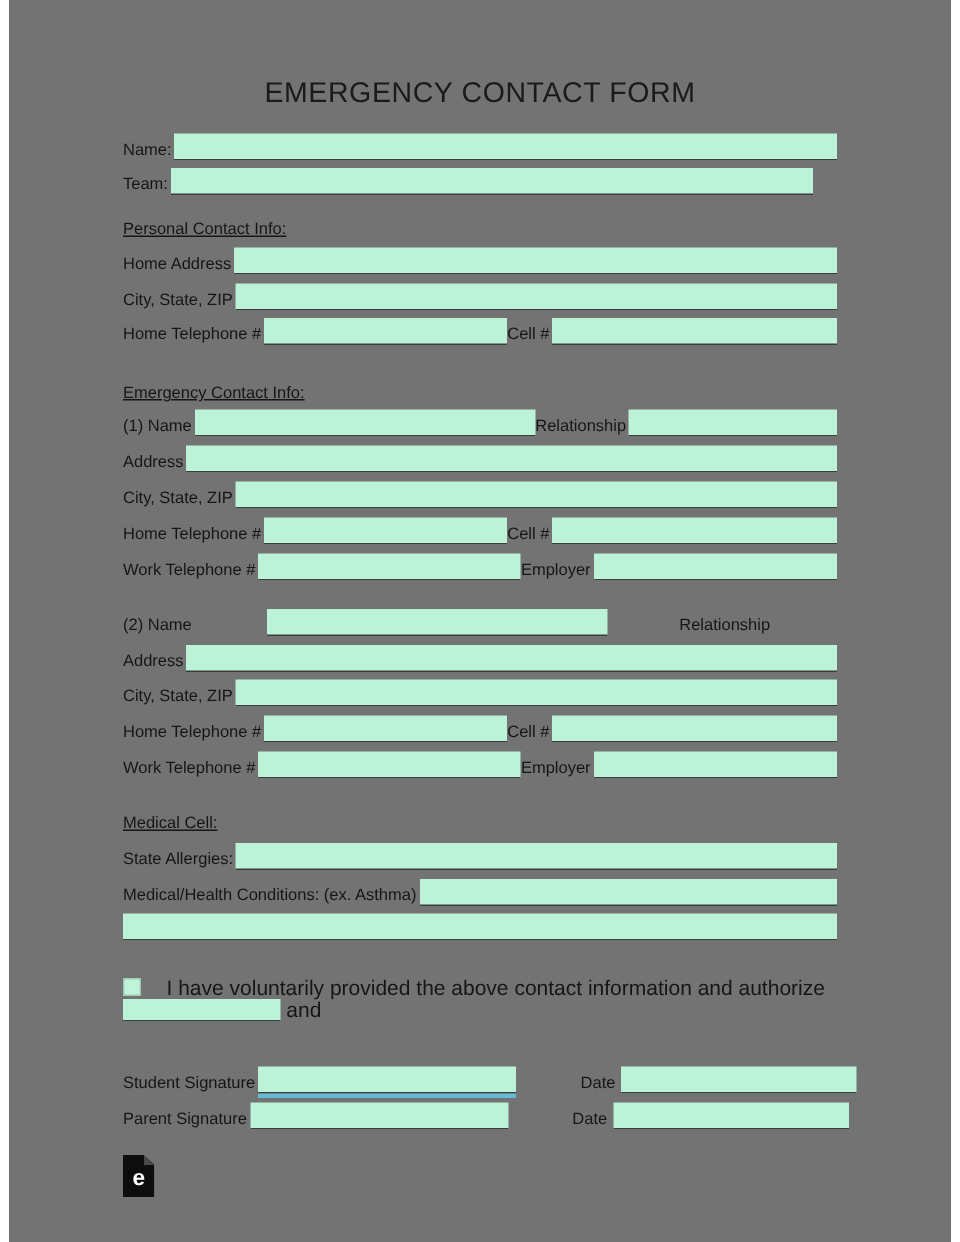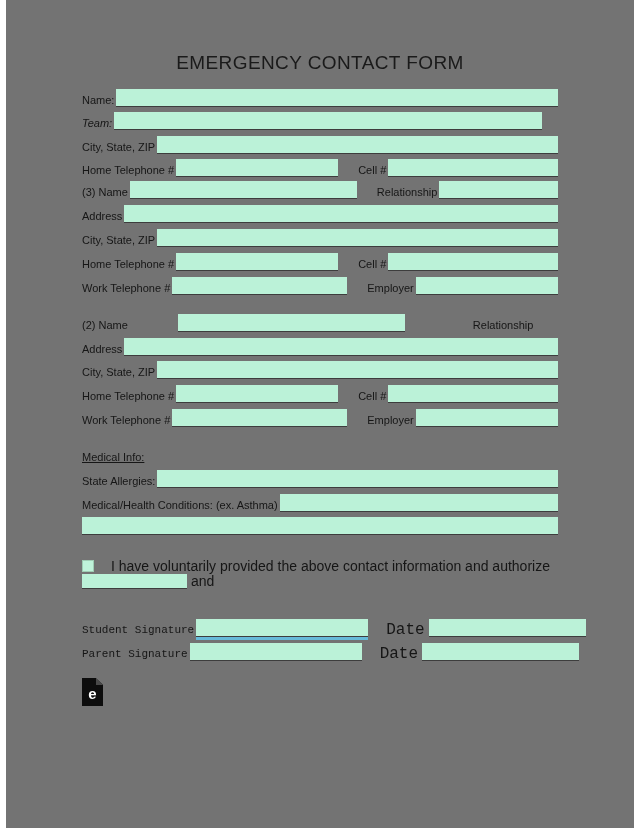--- a/index.html
+++ b/index.html
@@ -33,38 +33,38 @@
     display: flex;
     align-items: flex-end;
     height: 19px;
   }
   .label {
     font-size: 11px;
     line-height: 14px;
     white-space: nowrap;
     padding-right: 2px;
   }
-  .label.mid { padding-left: 20px; }
+  .label.mid { padding-left: 0; }
   .field {
     background: #bbf2d8;
     border-bottom: 1px solid #3d3d3d;
     height: 18px;
     box-sizing: border-box;
   }
   .grow { flex: 1 1 auto; }
   .heading {
     font-size: 11px;
     line-height: 14px;
     height: 14px;
     text-decoration: underline;
     font-weight: 400;
   }
   
   #row-name        { margin-top: 14px; }
-  #row-team        { margin-top: 4px; font-style: italic; }
+  #row-team        { margin-top: 4px; }
   #heading-personal{ margin-top: 16px; }
   #row-paddr       { margin-top: 4px; }
   #row-pcity       { margin-top: 5px; }
   #row-ptel        { margin-top: 4px; }
   #heading-emergency { margin-top: 25px; }
   #row-ec1-name    { margin-top: 3px; }
   #row-ec1-addr    { margin-top: 5px; }
   #row-ec1-city    { margin-top: 5px; }
   #row-ec1-tel     { margin-top: 5px; }
   #row-ec1-work    { margin-top: 5px; }
@@ -100,26 +100,26 @@
   .field-inline {
     display: inline-block;
     background: #bbf2d8;
     border-bottom: 1px solid #3d3d3d;
     height: 15px;
     width: 105px;
     box-sizing: border-box;
     vertical-align: bottom;
   }
   
-  .sig-row { display: flex; align-items: flex-end; height: 19px; font-family: Liberation Mono, monospace; }
+  .sig-row { display: flex; align-items: flex-end; height: 19px; }
   #row-sig-student { margin-top: 29px; }
   #row-sig-parent  { margin-top: 5px; }
   .field-sig  { width: 172px; flex: none; }
   .field-sig-blue { box-shadow: 0 3px 0 0 #66bad9; }
-  .label-date { padding-left: 18px; padding-right: 4px; font-size: 16px; line-height: 14px; white-space: nowrap; }
+  .label-date { padding-left: 43px; padding-right: 4px; font-size: 11px; line-height: 14px; white-space: nowrap; }
   .field-date { width: 157px; flex: none; }
   
   .logo {
     margin-top: 17px;
     width: 21px;
     height: 28px;
     background: #0d0d0d;
     clip-path: polygon(0 0, 66% 0, 100% 24%, 100% 100%, 0 100%);
     position: relative;
   }
@@ -152,34 +152,40 @@
 
     <div class="row" id="row-name">
       <span class="label">Name:</span>
       <span class="field grow"></span>
     </div>
     <div class="row" id="row-team">
       <span class="label">Team:</span>
       <span class="field field-team"></span>
     </div>
 
+    <div class="heading" id="heading-personal">Personal Contact Info:</div>
+    <div class="row" id="row-paddr">
+      <span class="label">Home Address</span>
+      <span class="field grow"></span>
+    </div>
     <div class="row" id="row-pcity">
       <span class="label">City, State, ZIP</span>
       <span class="field grow"></span>
     </div>
     <div class="row" id="row-ptel">
       <span class="label">Home Telephone #</span>
       <span class="field field-tel1"></span>
       <span class="label mid">Cell #</span>
       <span class="field grow"></span>
     </div>
 
+    <div class="heading" id="heading-emergency">Emergency Contact Info:</div>
 
     <div class="row" id="row-ec1-name">
-      <span class="label">(3) Name</span>
+      <span class="label">(1) Name</span>
       <span class="field field-name1"></span>
       <span class="label mid">Relationship</span>
       <span class="field grow"></span>
     </div>
     <div class="row" id="row-ec1-addr">
       <span class="label">Address</span>
       <span class="field grow"></span>
     </div>
     <div class="row" id="row-ec1-city">
       <span class="label">City, State, ZIP</span>
@@ -218,21 +224,21 @@
       <span class="label mid">Cell #</span>
       <span class="field grow"></span>
     </div>
     <div class="row" id="row-ec2-work">
       <span class="label">Work Telephone #</span>
       <span class="field field-work1"></span>
       <span class="label mid">Employer</span>
       <span class="field grow"></span>
     </div>
 
-    <div class="heading" id="heading-medical">Medical Info:</div>
+    <div class="heading" id="heading-medical">Medical Cell:</div>
     <div class="row" id="row-allergies">
       <span class="label">State Allergies:</span>
       <span class="field grow"></span>
     </div>
     <div class="row" id="row-conditions">
       <span class="label">Medical/Health Conditions: (ex. Asthma)</span>
       <span class="field grow"></span>
     </div>
     <div class="row" id="row-continuation">
       <span class="field field-full"></span>

